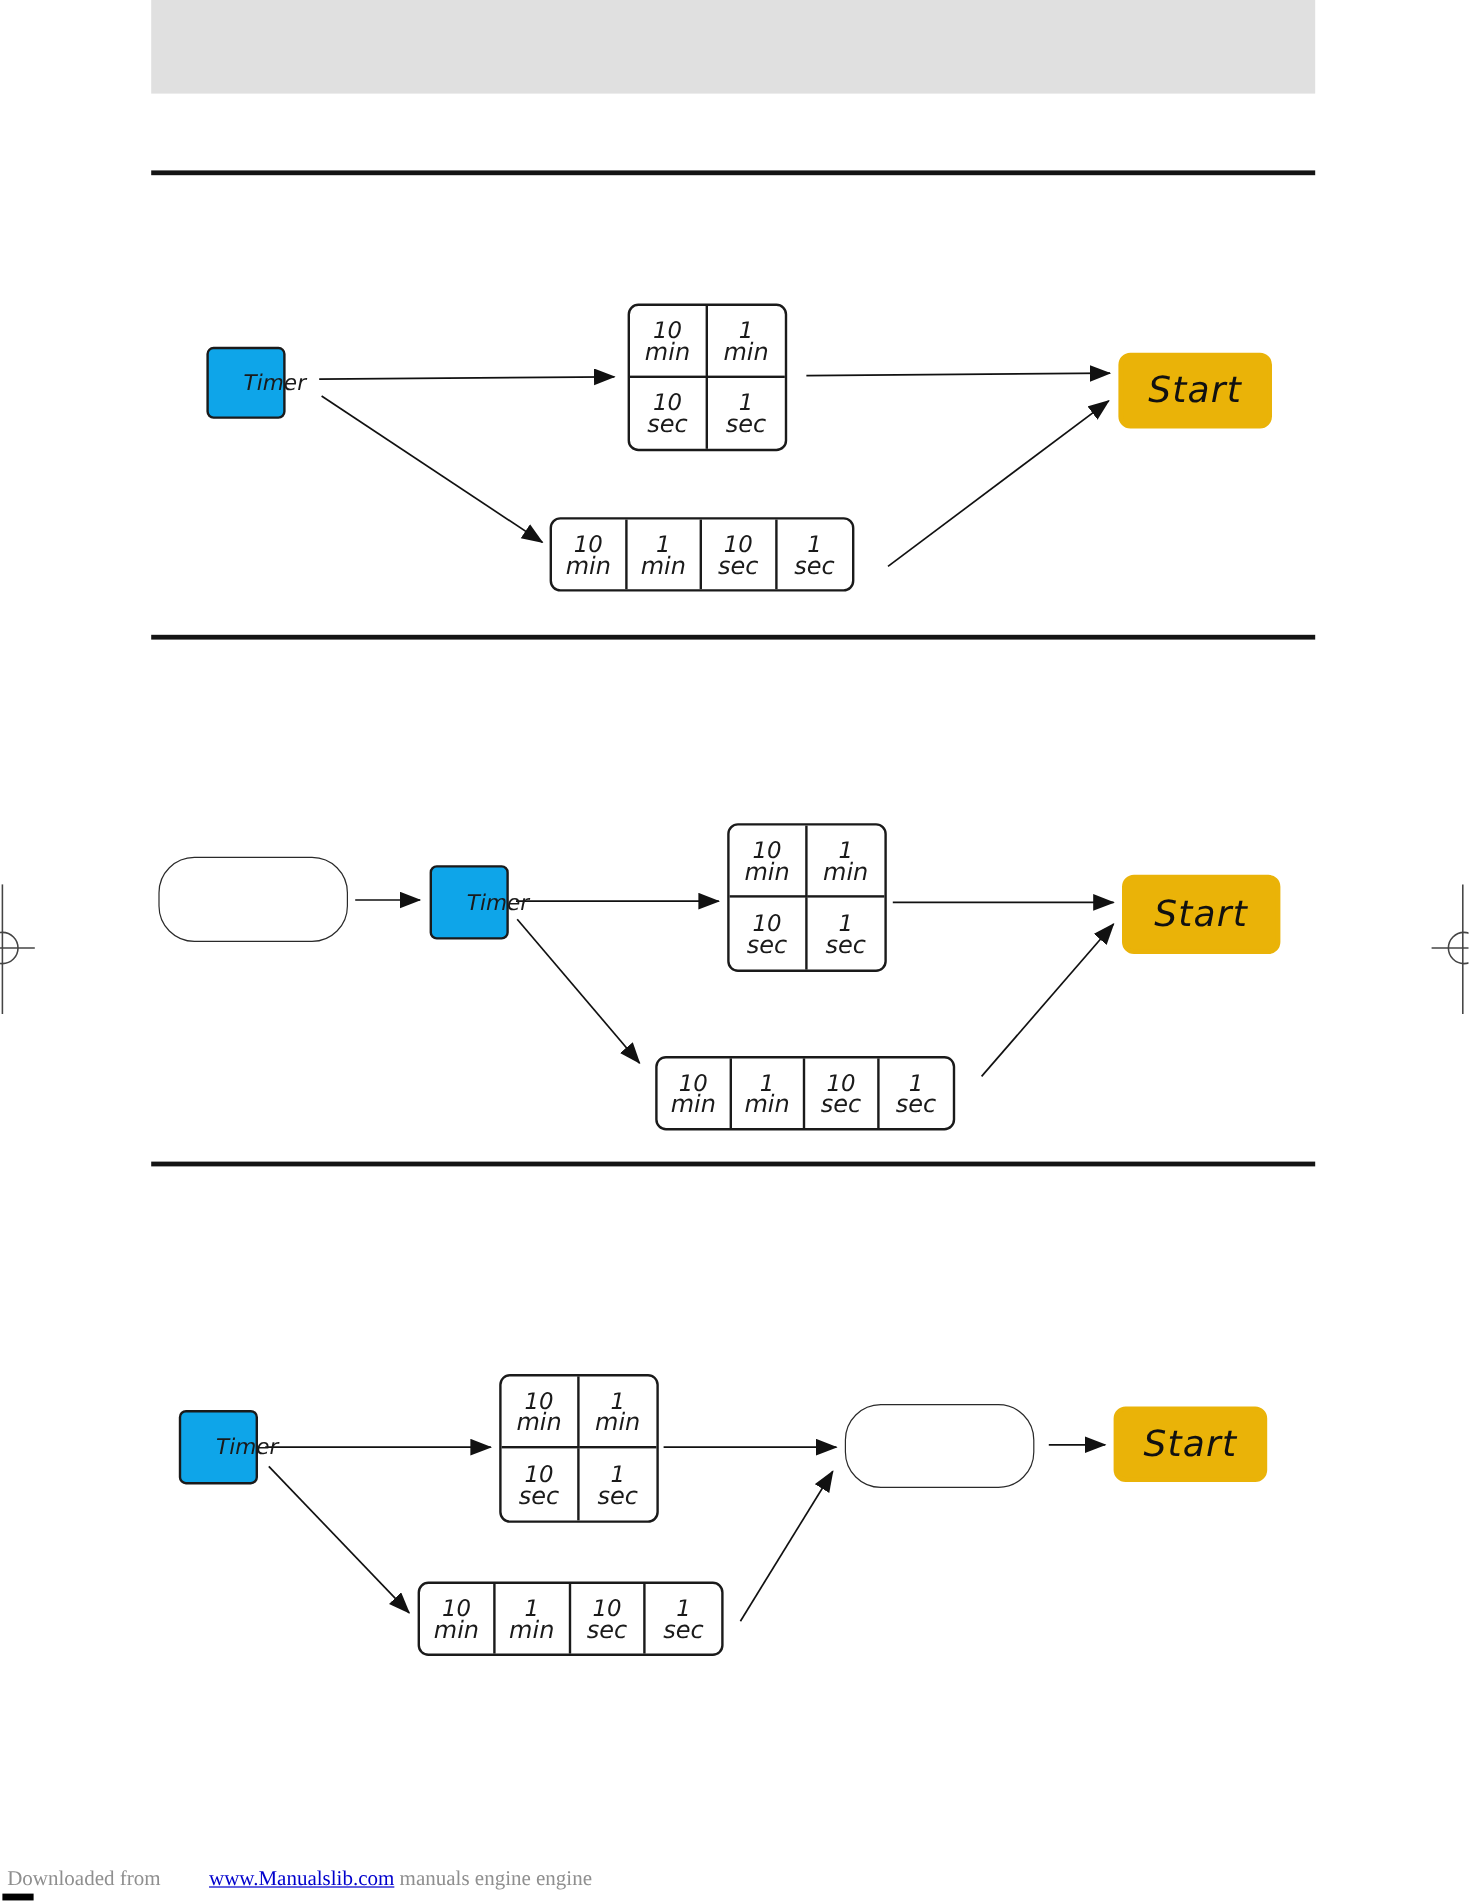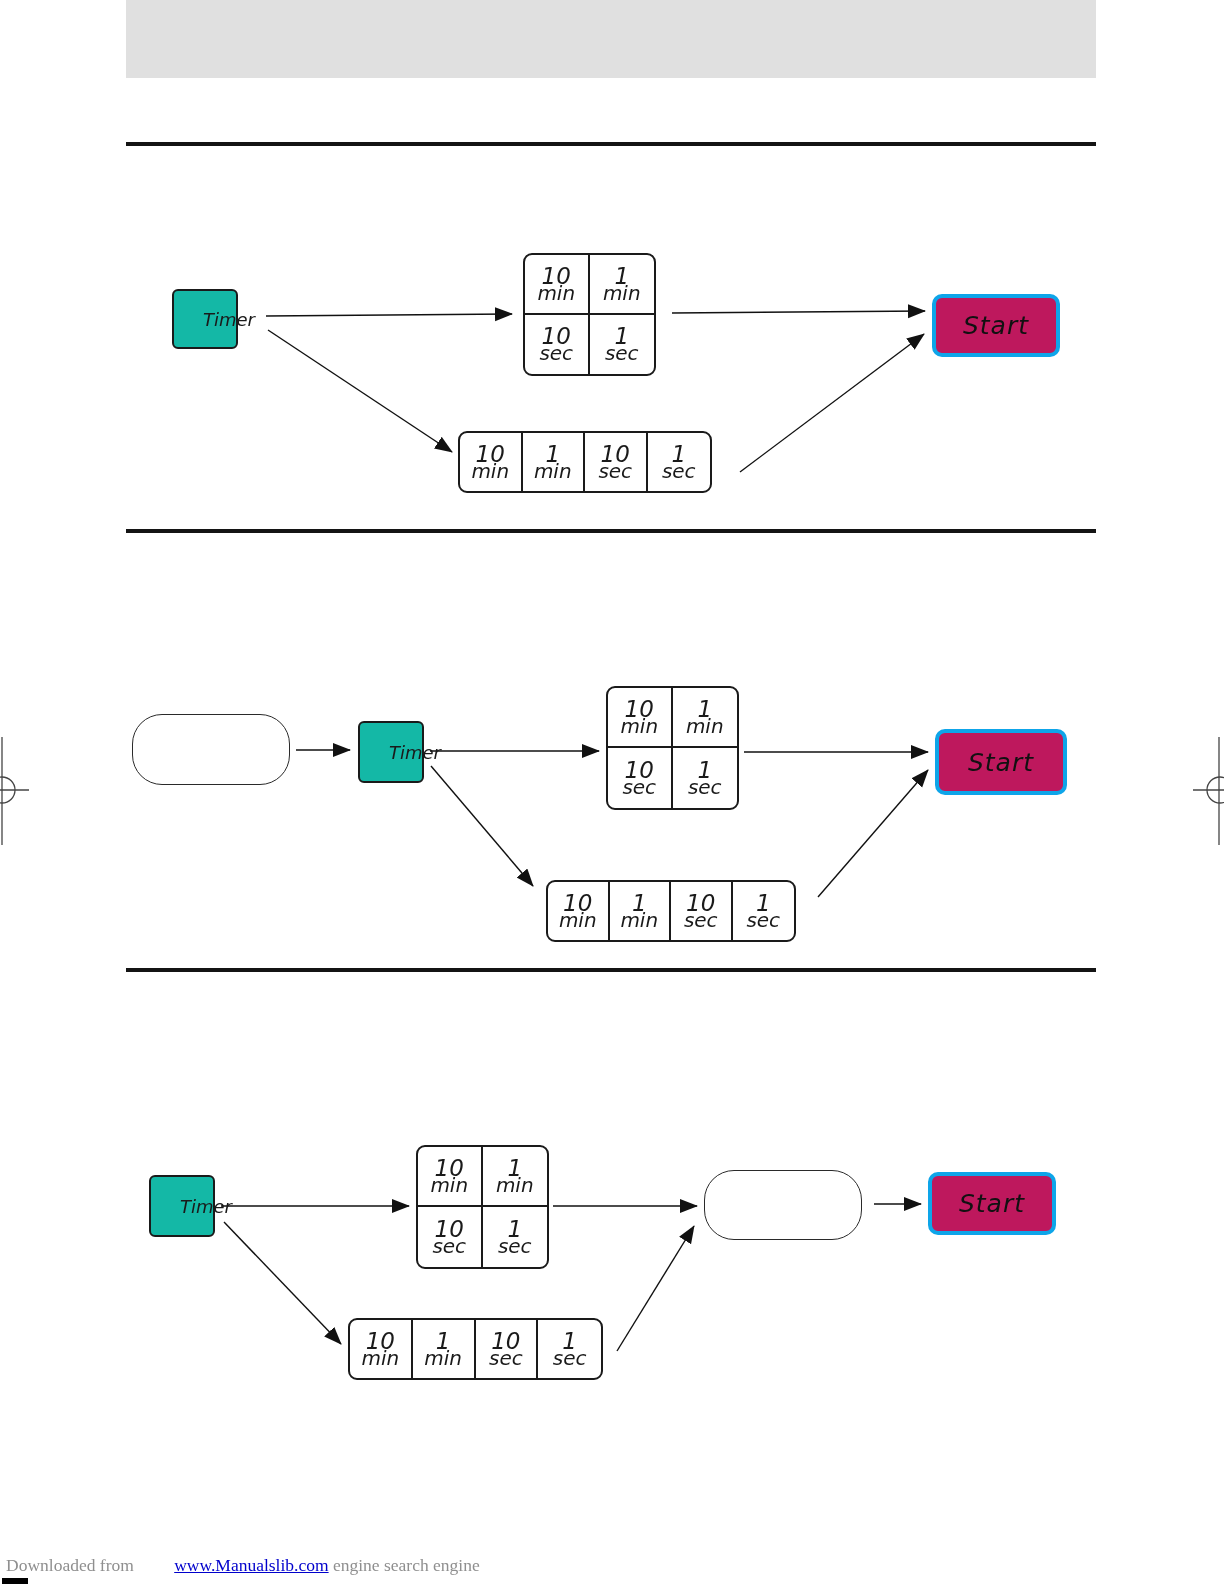--- a/index.html
+++ b/index.html
@@ -7,28 +7,28 @@
     position:relative;width:1224px;height:1584px;background:#ffffff;overflow:hidden;
     font-family:"DejaVu Sans","Liberation Sans",sans-serif;color:#1a1a1a;
   }
   .abs{position:absolute;box-sizing:border-box;}
   .header-band{left:126px;top:0;width:970px;height:78px;background:#e0e0e0;}
   .rule{left:126px;width:970px;height:4px;background:#141414;}
   .overlay{left:0;top:0;width:1224px;height:1584px;pointer-events:none;}
 
   
   .key{
-    border:2px solid #1a1a1a;border-radius:6px;background:#14b8a6;
+    border:2px solid #1a1a1a;border-radius:6px;background:#0ea5e9;
     display:flex;align-items:center;justify-content:center;
     font-style:italic;font-size:18px;color:#1a1a1a;padding-left:48px;
   }
   .start{
-    border:4px solid #0ea5e9;border-radius:10px;background:#be185d;
+    border:4px solid #eab308;border-radius:10px;background:#eab308;
     display:flex;align-items:center;justify-content:center;
-    font-style:italic;font-size:25px;letter-spacing:1px;color:#111;
+    font-style:italic;font-size:30px;letter-spacing:1px;color:#111;
   }
   .pill{
     border:1.6px solid #2a2a2a;border-radius:30px;background:#fff;
   }
   .key-grid{
     border:2px solid #1a1a1a;border-radius:9px;background:#fff;
     display:grid;grid-template-columns:1fr 1fr;grid-template-rows:1fr 1fr;
   }
   .key-row{
     border:2px solid #1a1a1a;border-radius:9px;background:#fff;
@@ -36,21 +36,21 @@
   }
   .cell{
     display:flex;flex-direction:column;align-items:center;justify-content:center;
     font-style:italic;line-height:1;
   }
   .key-grid .cell.c0{border-right:2px solid #1a1a1a;border-bottom:2px solid #1a1a1a;}
   .key-grid .cell.c1{border-bottom:2px solid #1a1a1a;}
   .key-grid .cell.c2{border-right:2px solid #1a1a1a;}
   .key-row .cell{border-right:2px solid #1a1a1a;}
   .key-row .cell:last-child{border-right:none;}
-  .num{font-size:23px;line-height:19px;}
+  .num{font-size:19px;line-height:19px;}
   .unit{font-size:20px;line-height:15px;}
 
   .footer{
     left:6px;top:1555px;font-family:"Liberation Serif","DejaVu Serif",serif;
     font-size:17.5px;color:#8f8f8f;white-space:nowrap;
   }
   .footer a{color:#0000cc;text-decoration:underline;margin-left:36px;}
   .corner-mark{left:2px;top:1578px;width:26px;height:6px;background:#000;}
 </style>
 </head>
@@ -228,17 +228,17 @@
         <span class="unit">sec</span>
       </div>
     </div>
 
     <div class="abs pill" style="left:704px;top:1170px;width:158px;height:70px"></div>
 
     <div class="abs start" style="left:928px;top:1172px;width:128px;height:63px">Start</div>
   </div>
 
   <div class="abs footer">
-    <span>Downloaded from </span><a href="#">www.Manualslib.com</a><span> engine search engine</span>
+    <span>Downloaded from </span><a href="#">www.Manualslib.com</a><span> manuals engine engine</span>
   </div>
   <div class="abs corner-mark"></div>
 
 </div>
 
 </body></html>

